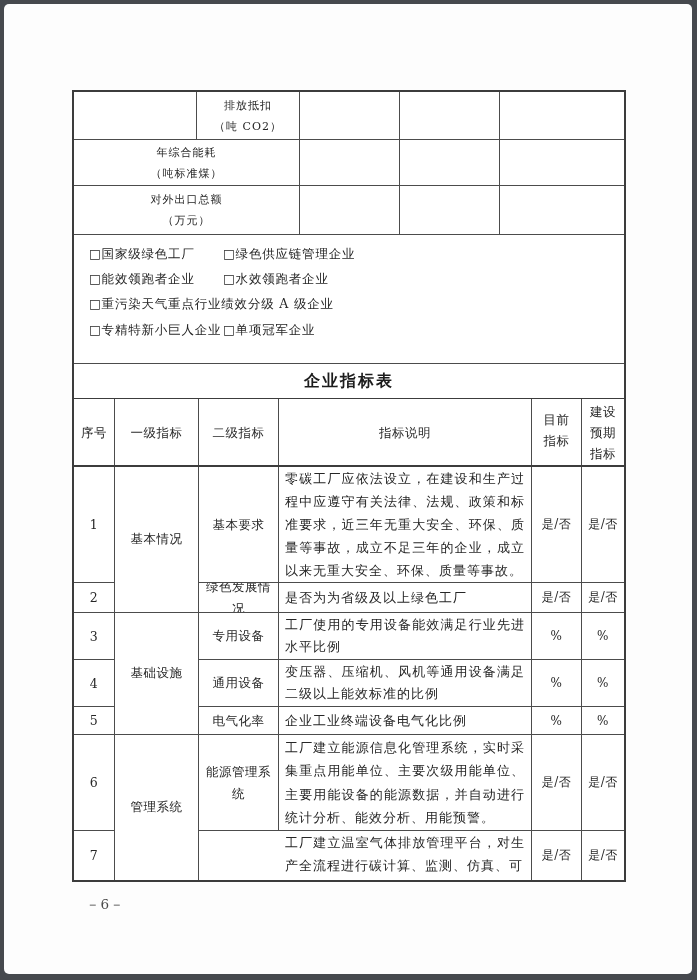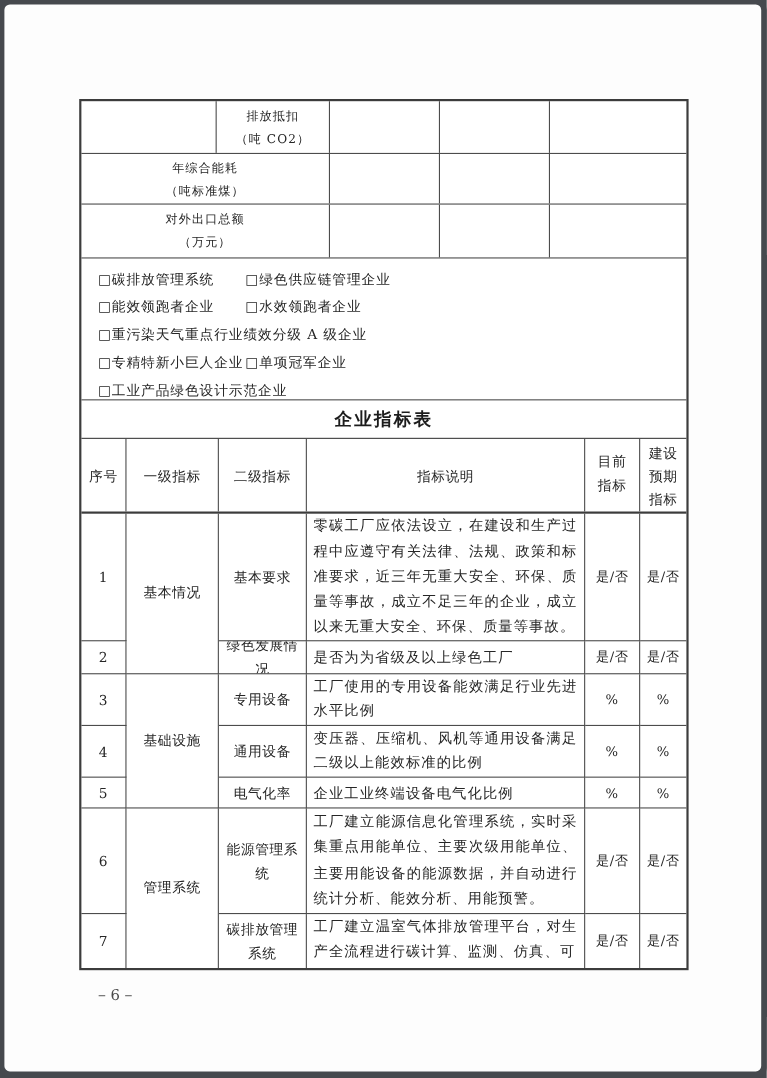--- a/index.html
+++ b/index.html
@@ -121,33 +121,30 @@
           <span>（万元）</span>
         </div>
         <div class="tcell" style="width:100px;"></div>
         <div class="tcell" style="width:100px;"></div>
         <div class="tcell fill nb"></div>
       </div>
 
       <div class="trow" style="height:129px;">
         <div class="honors-cell nb">
           <div>
-            <span class="pair-left">□碳排放管理系统</span><span>□绿色供应链管理企业</span>
+            <span class="pair-left">□国家级绿色工厂</span><span>□绿色供应链管理企业</span>
           </div>
           <div>
             <span class="pair-left">□能效领跑者企业</span><span>□水效领跑者企业</span>
           </div>
           <div>
             <span>□重污染天气重点行业绩效分级 A 级企业</span>
           </div>
           <div>
             <span class="pair-left">□专精特新小巨人企业</span><span>□单项冠军企业</span>
-          </div>
-          <div>
-            <span>□工业产品绿色设计示范企业</span>
           </div>
         </div>
       </div>
 
       <div class="title-row">企业指标表</div>
 
       <div class="head-row">
         <div class="hcell" style="width:41px;">序号</div>
         <div class="hcell" style="width:84px;">一级指标</div>
         <div class="hcell" style="width:80px;">二级指标</div>
@@ -169,21 +166,20 @@
         <div class="gc" style="grid-column:2;grid-row:1/3;">基本情况</div>
         <div class="gc" style="grid-column:2;grid-row:3/6;">基础设施</div>
         <div class="gc lastrow" style="grid-column:2;grid-row:6/8;">管理系统</div>
 
         <div class="gc l2" style="grid-column:3;grid-row:1;">基本要求</div>
         <div class="gc l2" style="grid-column:3;grid-row:2;">绿色发展情况</div>
         <div class="gc l2" style="grid-column:3;grid-row:3;">专用设备</div>
         <div class="gc l2" style="grid-column:3;grid-row:4;">通用设备</div>
         <div class="gc l2" style="grid-column:3;grid-row:5;">电气化率</div>
         <div class="gc l2" style="grid-column:3;grid-row:6;">能源管理系统</div>
-        <div class="gc l2 lastrow" style="grid-column:3;grid-row:7;">碳排放管理系统</div>
 
         <div class="gc desc desc-tall" style="grid-column:4;grid-row:1;">
             <span class="dtxt">零碳工厂应依法设立，在建设和生产过程中应遵守有关法律、法规、政策和标准要求，近三年无重大安全、环保、质量等事故，成立不足三年的企业，成立以来无重大安全、环保、质量等事故。</span>
           </div>
         <div class="gc desc" style="grid-column:4;grid-row:2;text-align:left;">
             <span class="dtxt" style="text-align:left;">是否为为省级及以上绿色工厂</span>
           </div>
         <div class="gc desc desc-two" style="grid-column:4;grid-row:3;">
             <span class="dtxt">工厂使用的专用设备能效满足行业先进水平比例</span>
           </div>

